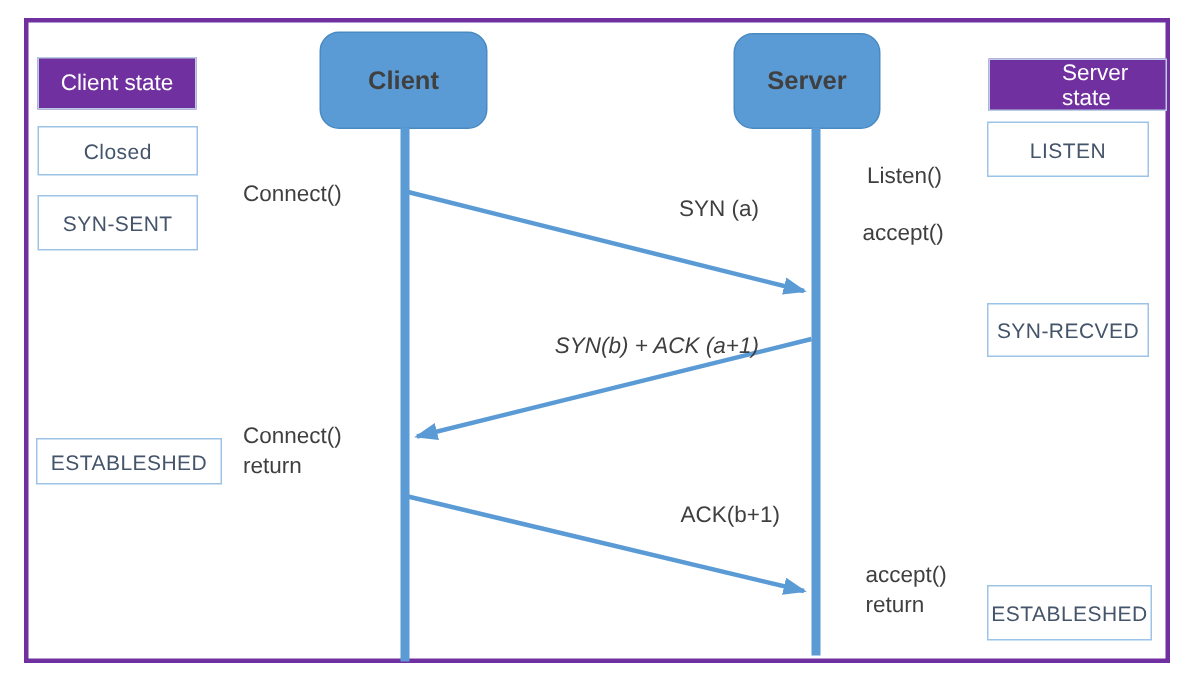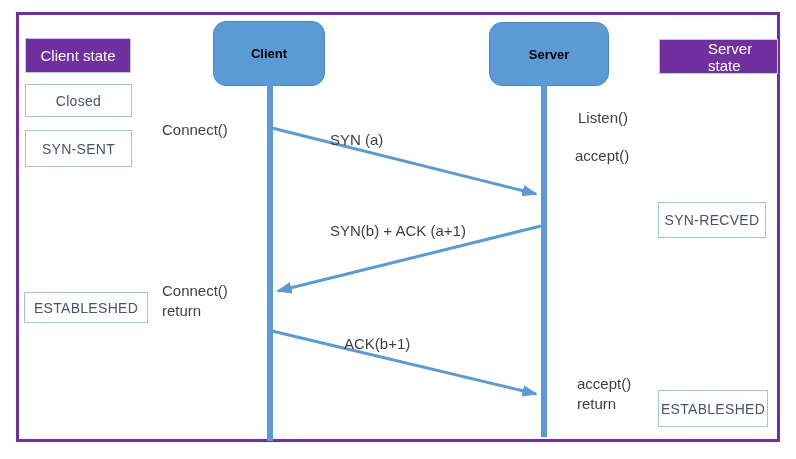--- a/index.html
+++ b/index.html
@@ -43,67 +43,68 @@
     display: flex;
     align-items: center;
     justify-content: center;
     box-sizing: border-box;
   }
   .actor {
     position: absolute;
     background: var(--blue, #5B9BD5);
     border: 1px solid #4a8ac2;
     border-radius: 13px;
-    color: #000000;
-    font-size: 13px;
+    color: #404040;
+    font-size: 17px;
     font-weight: bold;
     display: flex;
     align-items: center;
     justify-content: center;
     box-sizing: border-box;
   }
   .lifeline {
     position: absolute;
     width: 6px;
     background: var(--blue, #5B9BD5);
   }
   .lbl {
     position: absolute;
     color: var(--label-text, #3F3F3F);
     font-size: 15px;
     line-height: 20px;
     white-space: nowrap;
   }
-  .lbl.center { text-align: left; }
+  .lbl.center { text-align: right; }
   .arrows {
     position: absolute;
     left: 0; top: 0;
     pointer-events: none;
   }
 </style>
 </head>
 <body>
 
 <div class="canvas">
 
   <div class="frame"></div>
 
   <div class="badge" style="left:25px; top:38px; width:106px; height:35px;">Client state</div>
   <div class="statebox" style="left:25px; top:130px; width:107px; height:37px;">SYN-SENT</div>
   <div class="statebox" style="left:25px; top:84px; width:107px; height:33px;">Closed</div>
   <div class="statebox" style="left:24px; top:292px; width:124px; height:31px;">ESTABLESHED</div>
 
   <div class="badge" style="left:659px; top:39px; width:119px; height:35px;padding-left:48px;">Server state</div>
+  <div class="statebox" style="left:658px; top:81px; width:108px; height:37px;">LISTEN</div>
   <div class="statebox" style="left:658px; top:162px; width:108px; height:36px;margin-top:40px;">SYN-RECVED</div>
   <div class="statebox" style="left:658px; top:390px; width:110px; height:37px;">ESTABLESHED</div>
 
   <div class="actor" style="left:213px; top:21px; width:112px; height:65px;">Client</div>
   <div class="lifeline" style="left:267px; top:85px; height:356px;"></div>
 
-  <div class="actor" style="left:489px; top:22px; width:120px; height:64px;">Server</div>
+  <div class="actor" style="left:489px; top:22px; width:98px; height:64px;">Server</div>
   <div class="lifeline" style="left:541px; top:85px; height:352px;"></div>
 
   <svg class="arrows" width="796" height="459" viewBox="0 0 796 459">
     <defs>
       <marker id="ah" viewBox="0 0 8 6" refX="7" refY="3" markerWidth="5.2" markerHeight="4" orient="auto">
         <path d="M0,0 L8,3 L0,6 Z" fill="#5B9BD5"></path>
       </marker>
     </defs>
     <line x1="272" y1="128" x2="536" y2="194" stroke="#5B9BD5" stroke-width="3" marker-end="url(#ah)"></line>
     <line x1="541" y1="226" x2="278" y2="291" stroke="#5B9BD5" stroke-width="3" marker-end="url(#ah)"></line>
@@ -117,16 +118,16 @@
   <div class="lbl" style="left:162px; top:281px;">
     <div>Connect()</div>
     <div>return</div>
   </div>
   <div class="lbl" style="left:577px; top:374px;">
     <div>accept()</div>
     <div>return</div>
   </div>
 
   <div class="lbl center" style="left:330px; top:130px; width:176px;">SYN (a)</div>
-  <div class="lbl center" style="left:330px; top:221px; width:176px;">SYN(b) + ACK (a+1)</div>
+  <div class="lbl center" style="left:330px; top:221px; width:176px;font-style:italic;">SYN(b) + ACK (a+1)</div>
   <div class="lbl center" style="left:344px; top:334px; width:176px;">ACK(b+1)</div>
 
 </div>
 
 </body></html>

